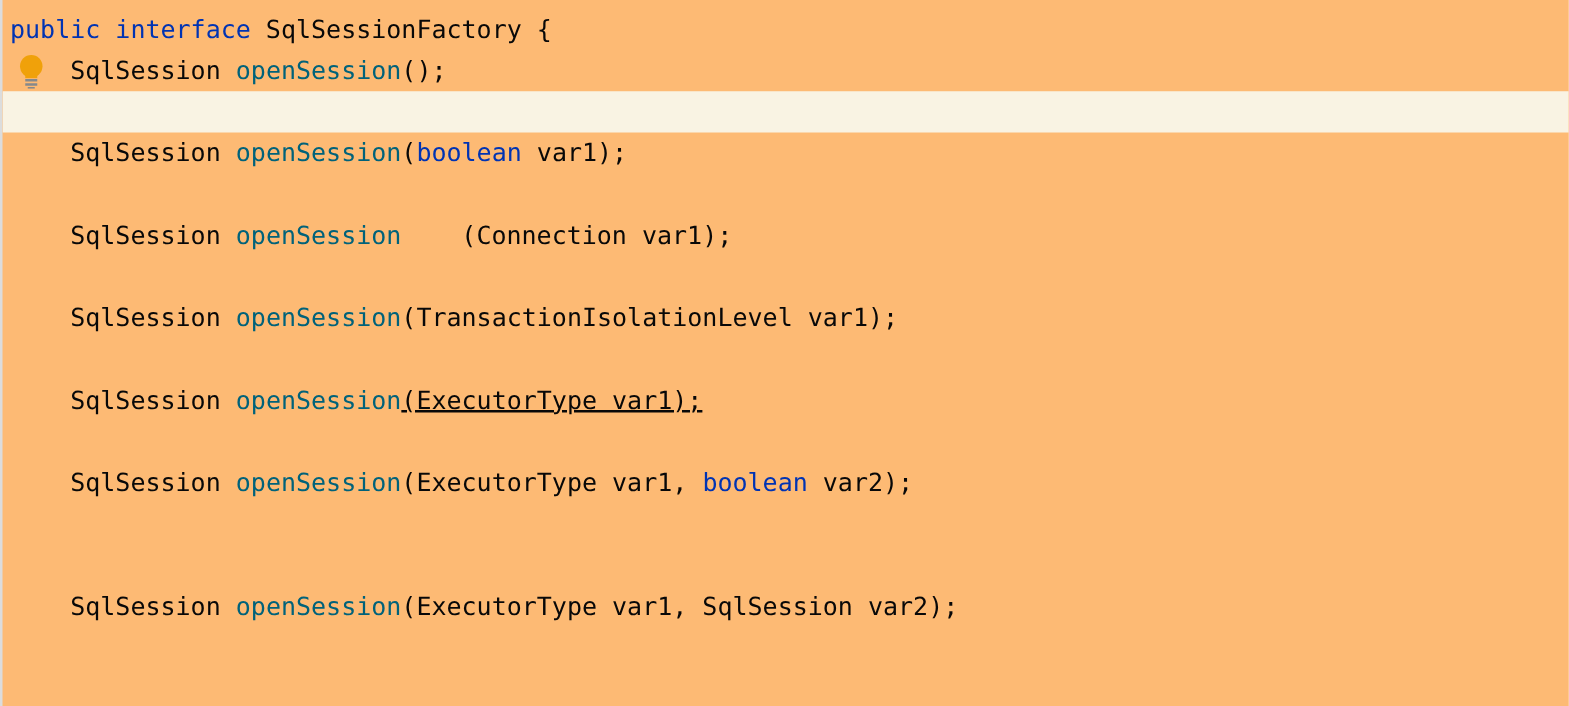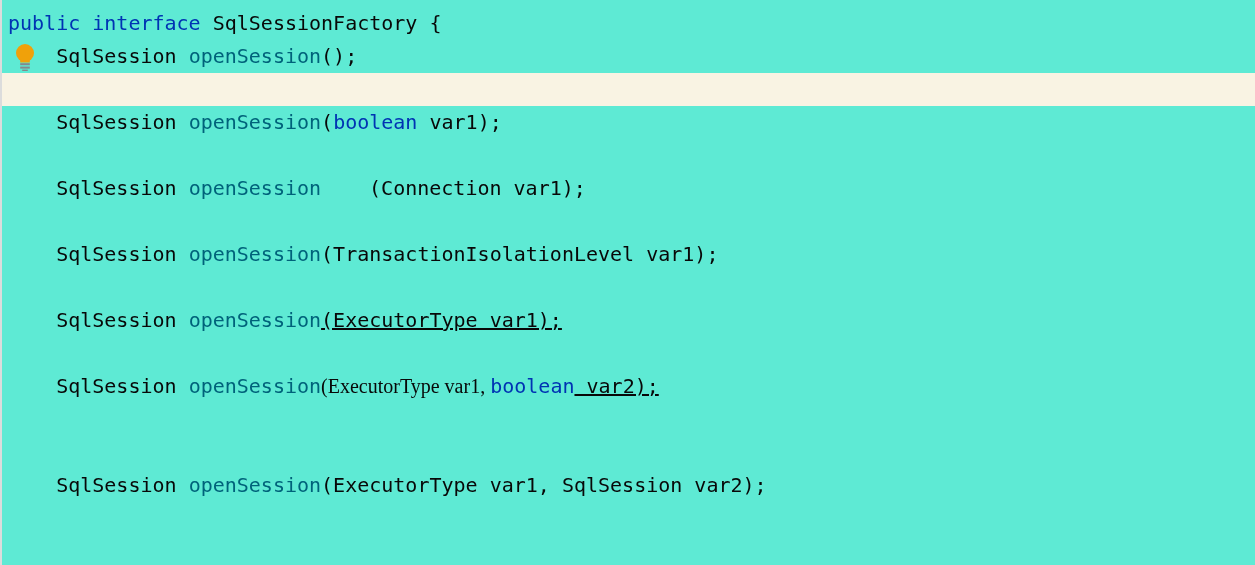--- a/index.html
+++ b/index.html
@@ -10,21 +10,21 @@
   body {
     width: 1255px;
     height: 565px;
     overflow: hidden;
     font-family: "DejaVu Sans Mono", "Liberation Mono", monospace;
   }
   .editor {
     position: relative;
     width: 1253px;
     height: 565px;
-    background: #5eead4;
+    background: #fdba74;
     border-left: 2px solid #dcdcdc;
     overflow: hidden;
   }
   .code {
     padding-top: 7px;
     font-size: 20px;
     line-height: 33px;
   }
   .line {
     position: relative;
@@ -59,19 +59,19 @@
           </svg></span><span style="color: rgb(8, 8, 8);">    SqlSession </span><span style="color: rgb(0, 98, 122);">openSession</span><span style="color: rgb(8, 8, 8);">();</span></div>
       <div class="line" style="background: rgb(249, 243, 227);"></div>
       <div class="line"><span style="color: rgb(8, 8, 8);">    SqlSession </span><span style="color: rgb(0, 98, 122);">openSession</span><span style="color: rgb(8, 8, 8);">(</span><span style="color: rgb(0, 51, 179);">boolean</span><span style="color: rgb(8, 8, 8); margin-top: 20px;"> var1);</span></div>
       <div class="line"></div>
       <div class="line"><span style="color: rgb(8, 8, 8);">    SqlSession </span><span style="color: rgb(0, 98, 122);">openSession</span><span style="color: rgb(8, 8, 8); margin-left: 48px;">(Connection var1);</span></div>
       <div class="line"></div>
       <div class="line"><span style="color: rgb(8, 8, 8);">    SqlSession </span><span style="color: rgb(0, 98, 122);">openSession</span><span style="color: rgb(8, 8, 8); text-align: right;">(TransactionIsolationLevel var1);</span></div>
       <div class="line"></div>
       <div class="line"><span style="color: rgb(8, 8, 8);">    SqlSession </span><span style="color: rgb(0, 98, 122);">openSession</span><span style="color: rgb(8, 8, 8); text-decoration: underline;">(ExecutorType var1);</span></div>
       <div class="line"></div>
-      <div class="line"><span style="color: rgb(8, 8, 8);">    SqlSession </span><span style="color: rgb(0, 98, 122);">openSession</span><span style="color: rgb(8, 8, 8); font-family: Liberation Serif, serif;">(ExecutorType var1, </span><span style="color: rgb(0, 51, 179);">boolean</span><span style="color: rgb(8, 8, 8); text-decoration: underline;"> var2);</span></div>
+      <div class="line"><span style="color: rgb(8, 8, 8);">    SqlSession </span><span style="color: rgb(0, 98, 122);">openSession</span><span style="color: rgb(8, 8, 8);">(ExecutorType var1, </span><span style="color: rgb(0, 51, 179);">boolean</span><span style="color: rgb(8, 8, 8);"> var2);</span></div>
       <div class="line"></div>
       <div class="line"></div>
       <div class="line"><span style="color: rgb(8, 8, 8);">    SqlSession </span><span style="color: rgb(0, 98, 122);">openSession</span><span style="color: rgb(8, 8, 8);">(ExecutorType var1, SqlSession var2);</span></div>
       <div class="line"></div>
     </div>
 </div>
 
 </body></html>

